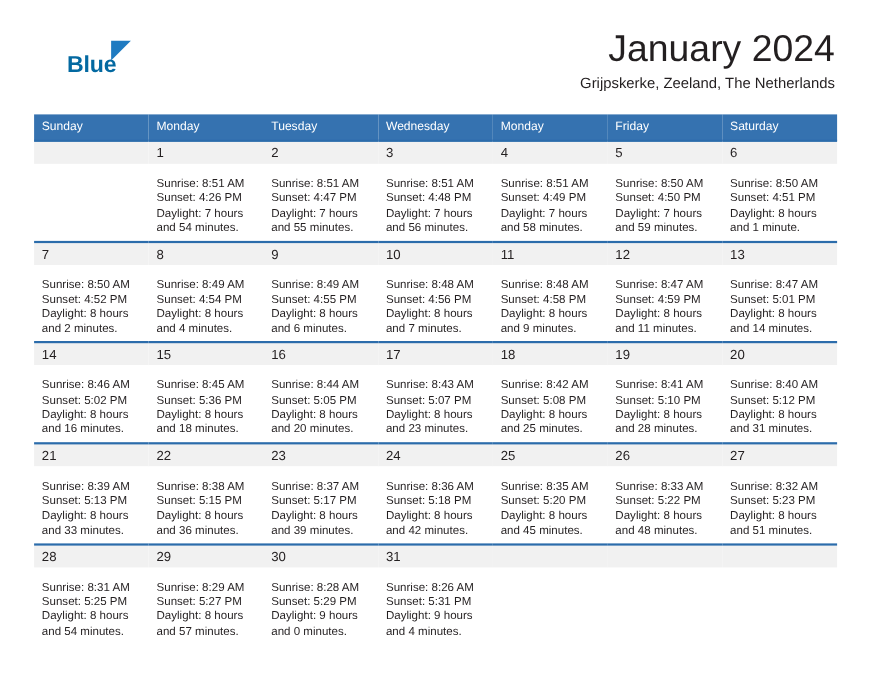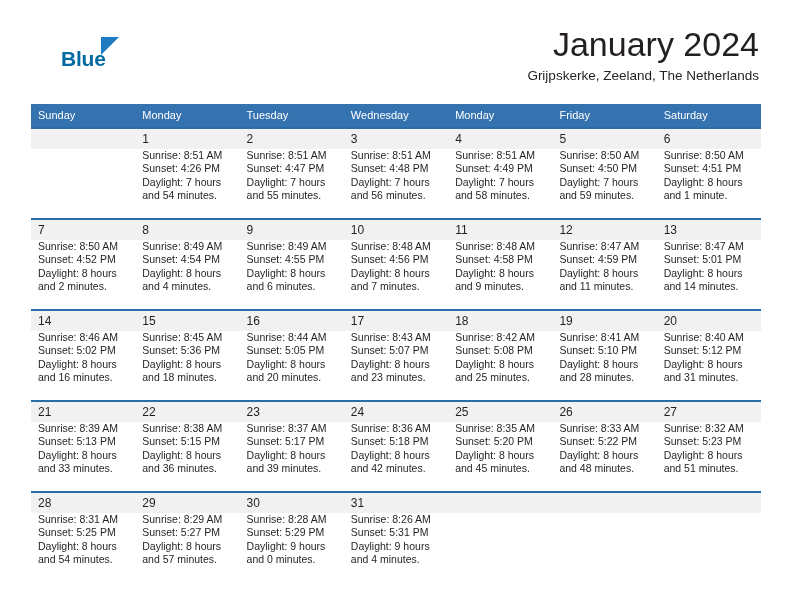--- a/index.html
+++ b/index.html
@@ -114,21 +114,21 @@
     border-top: 2px solid #2b6cab;
     line-height: 16px;
     vertical-align: top;
     box-sizing: border-box;
   }
   .daynum-cell.empty {
     color: transparent;
   }
   .info-cell {
     height: 70px;
-    padding: 0 6px 4px 7px;
+    padding: 12px 6px 4px 7px;
     font-size: 10.5px;
     line-height: 13.4px;
     color: #231f20;
     vertical-align: top;
     background: #ffffff;
     box-sizing: border-box;
   }
   .info-line {
     display: block;
     white-space: nowrap;

